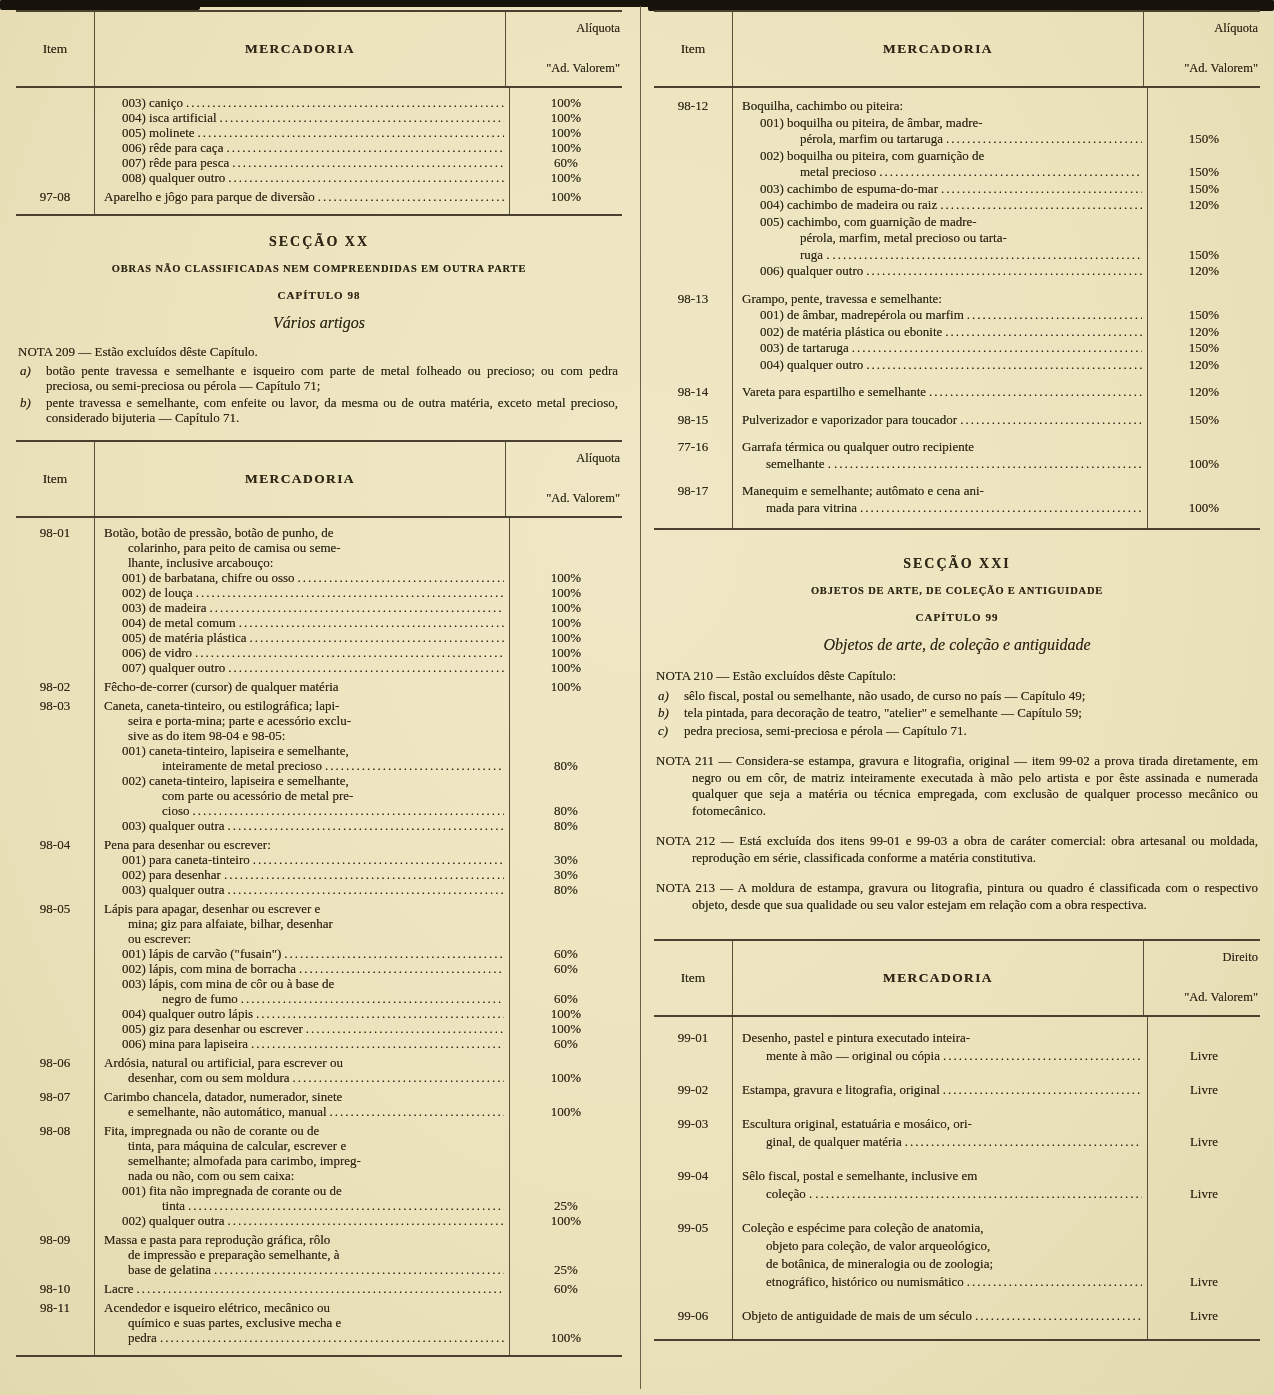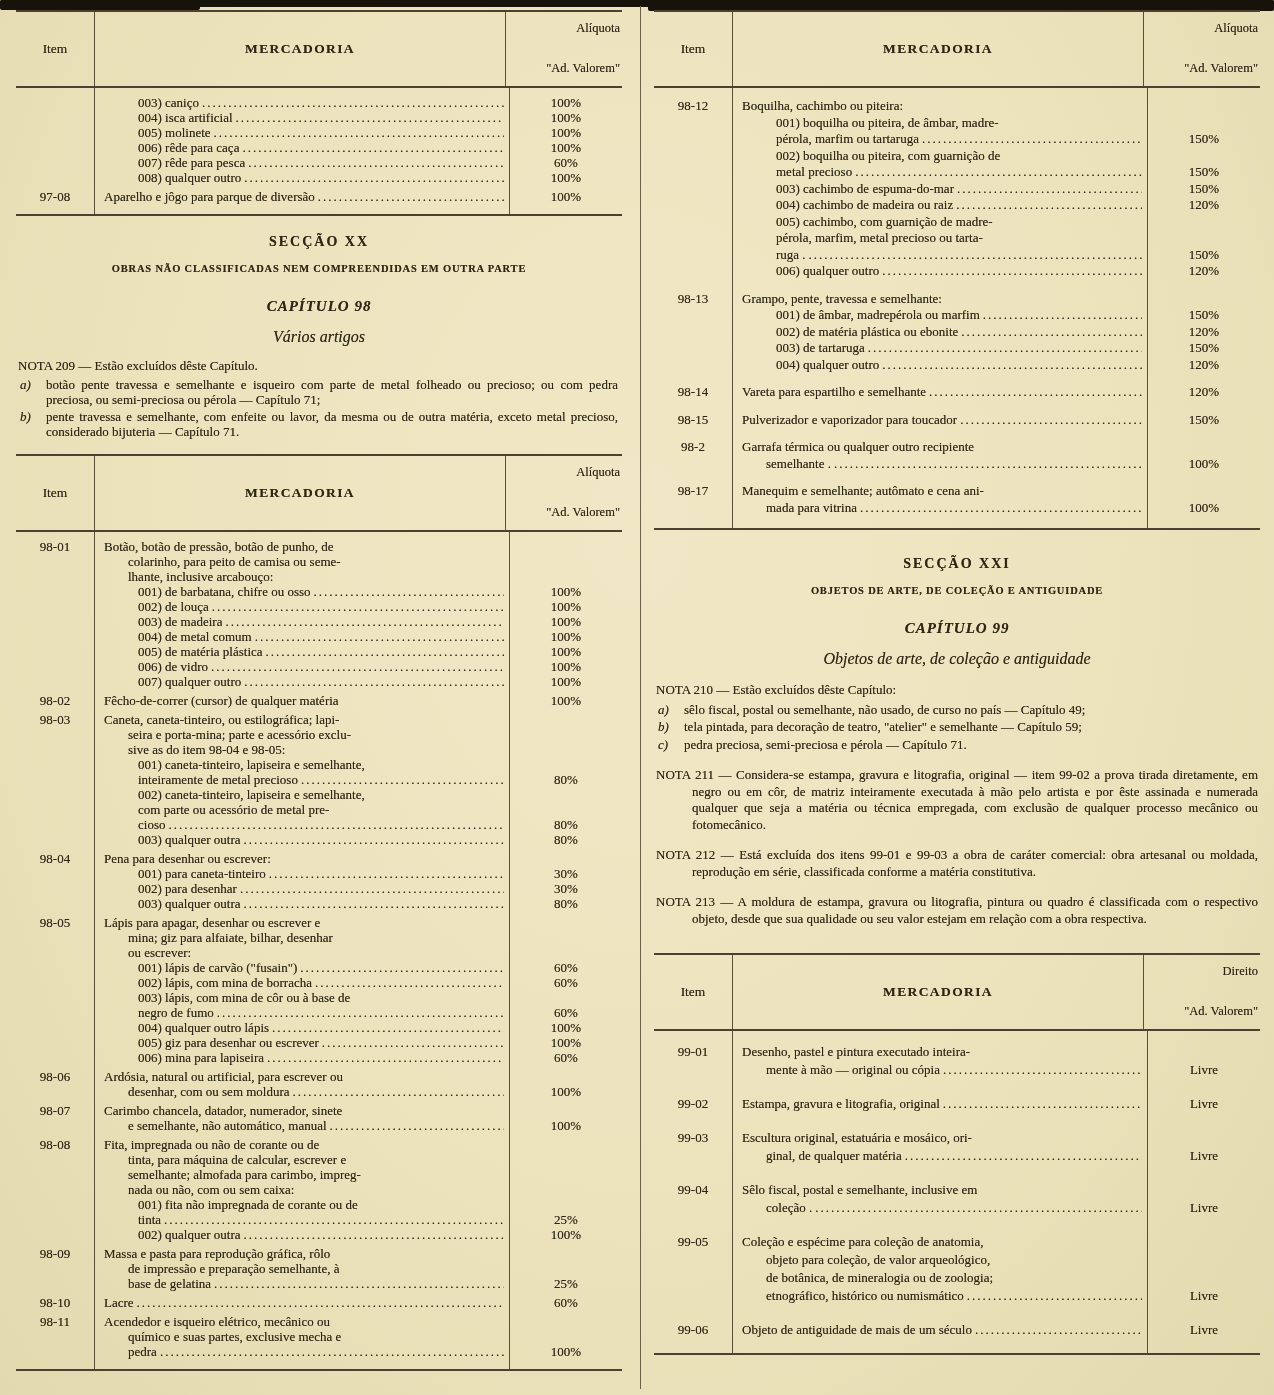--- a/index.html
+++ b/index.html
@@ -36,37 +36,37 @@
   .vl-rate{right:112px;}
   .t-line{display:flex;line-height:15px;font-size:13px;}
   .gap{margin-top:4px;}
   .c-item{width:78px;flex:none;text-align:center;}
   .c-desc{flex:1;display:flex;align-items:baseline;min-width:0;padding-right:6px;}
   .d-text{white-space:pre;flex:none;max-width:100%;overflow:hidden;}
   .leader{flex:1;min-width:6px;overflow:hidden;white-space:nowrap;letter-spacing:2px;padding:0 3px;}
   .c-rate{width:112px;flex:none;text-align:center;}
   .ind0{padding-left:10px;}
   .ind1{padding-left:34px;}
-  .ind2{padding-left:44px;}
-  .ind3{padding-left:44px;}
+  .ind2{padding-left:28px;}
+  .ind3{padding-left:68px;}
   
   .roomy .t-line{line-height:16.5px;}
   .roomy .gap{margin-top:11px;}
   .roomy .tbody{padding:10px 0 12px;}
   .tbl-art .t-line{line-height:18px;}
   .tbl-art .gap{margin-top:16px;}
   .tbl-art .tbody{padding:12px 0 14px;}
 
   
   .sec{text-align:center;}
   .col-left .sec{margin-top:18px;}
   .col-right .sec{margin-top:26px;}
   .sec-title{font-size:14px;font-weight:bold;letter-spacing:2px;}
   .sec-sub{font-size:10.5px;font-weight:bold;letter-spacing:.8px;margin-top:13px;}
-  .sec-chap{font-size:15px;font-weight:bold;font-style:italic;letter-spacing:1px;margin-top:24px;}
+  .sec-chap{font-size:11px;font-weight:bold;letter-spacing:1px;margin-top:15px;}
   .sec-chapsub{font-size:16px;font-style:italic;margin-top:13px;}
 
   
   .note{font-size:13px;line-height:15.5px;margin:12px 2px 0;}
   .col-right .note{line-height:16.5px;margin-top:14px;}
   .note-intro{margin-bottom:3px;}
   .note-item{display:flex;margin-top:1px;}
   .nlabel{width:26px;flex:none;font-style:italic;padding-left:2px;}
   .ntext{flex:1;text-align:justify;padding-right:2px;}
   .note.hang{padding-left:36px;text-indent:-36px;text-align:justify;}
@@ -727,21 +727,21 @@
           </div>
           <div class="t-line gap">
             <div class="c-item">98-15</div>
             <div class="c-desc ind0">
               <span class="d-text">Pulverizador e vaporizador para toucador</span>
               <span class="leader">....................................................................................................................................................................................</span>
             </div>
             <div class="c-rate">150%</div>
           </div>
           <div class="t-line gap">
-            <div class="c-item">98-2</div>
+            <div class="c-item">77-16</div>
             <div class="c-desc ind0">
               <span class="d-text">Garrafa térmica ou qualquer outro recipiente</span>
             </div>
             <div class="c-rate"></div>
           </div>
           <div class="t-line">
             <div class="c-item"></div>
             <div class="c-desc ind1">
               <span class="d-text">semelhante .</span>
               <span class="leader">....................................................................................................................................................................................</span>

